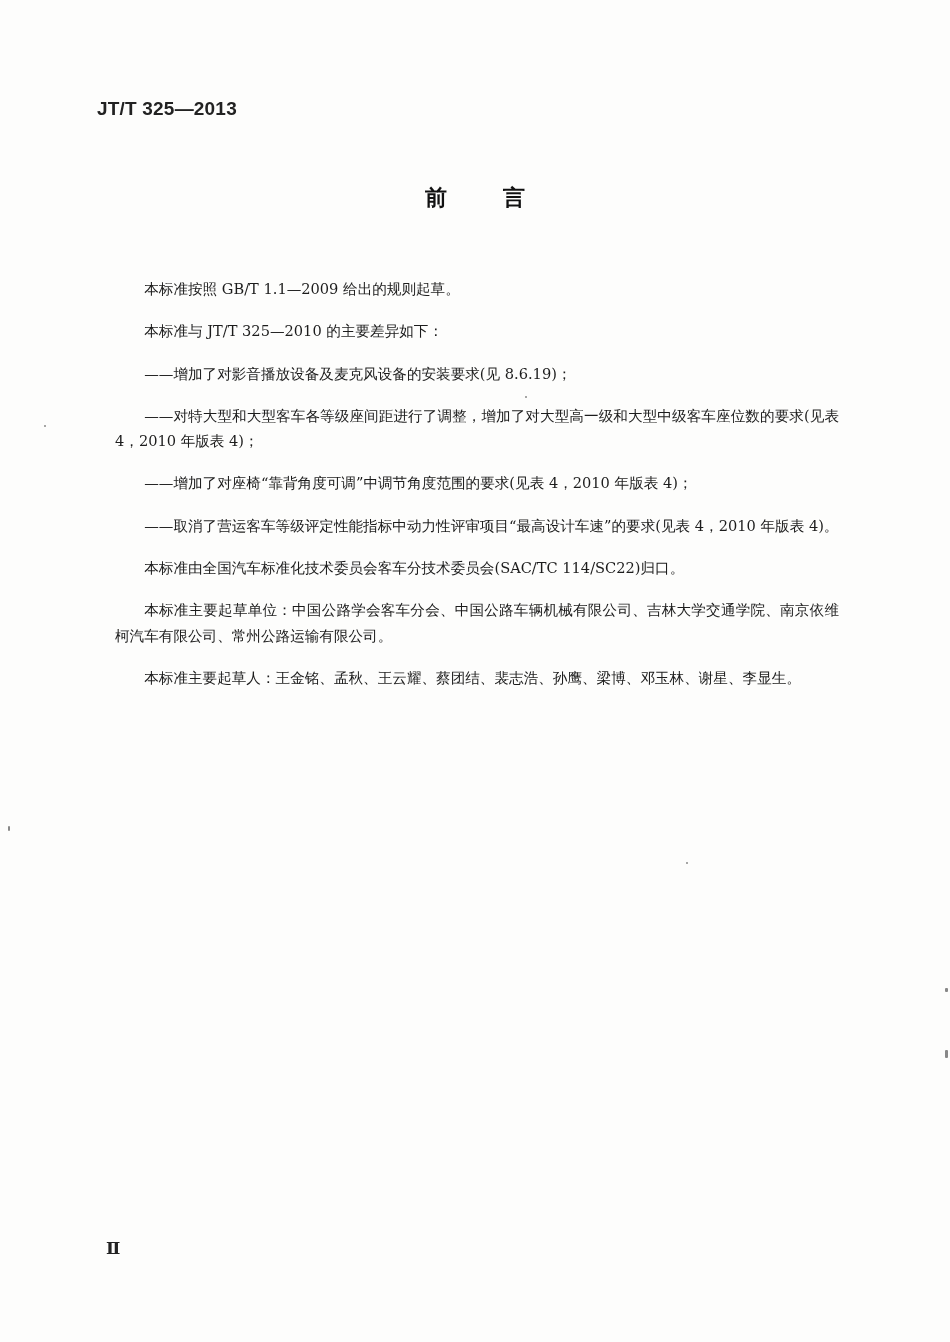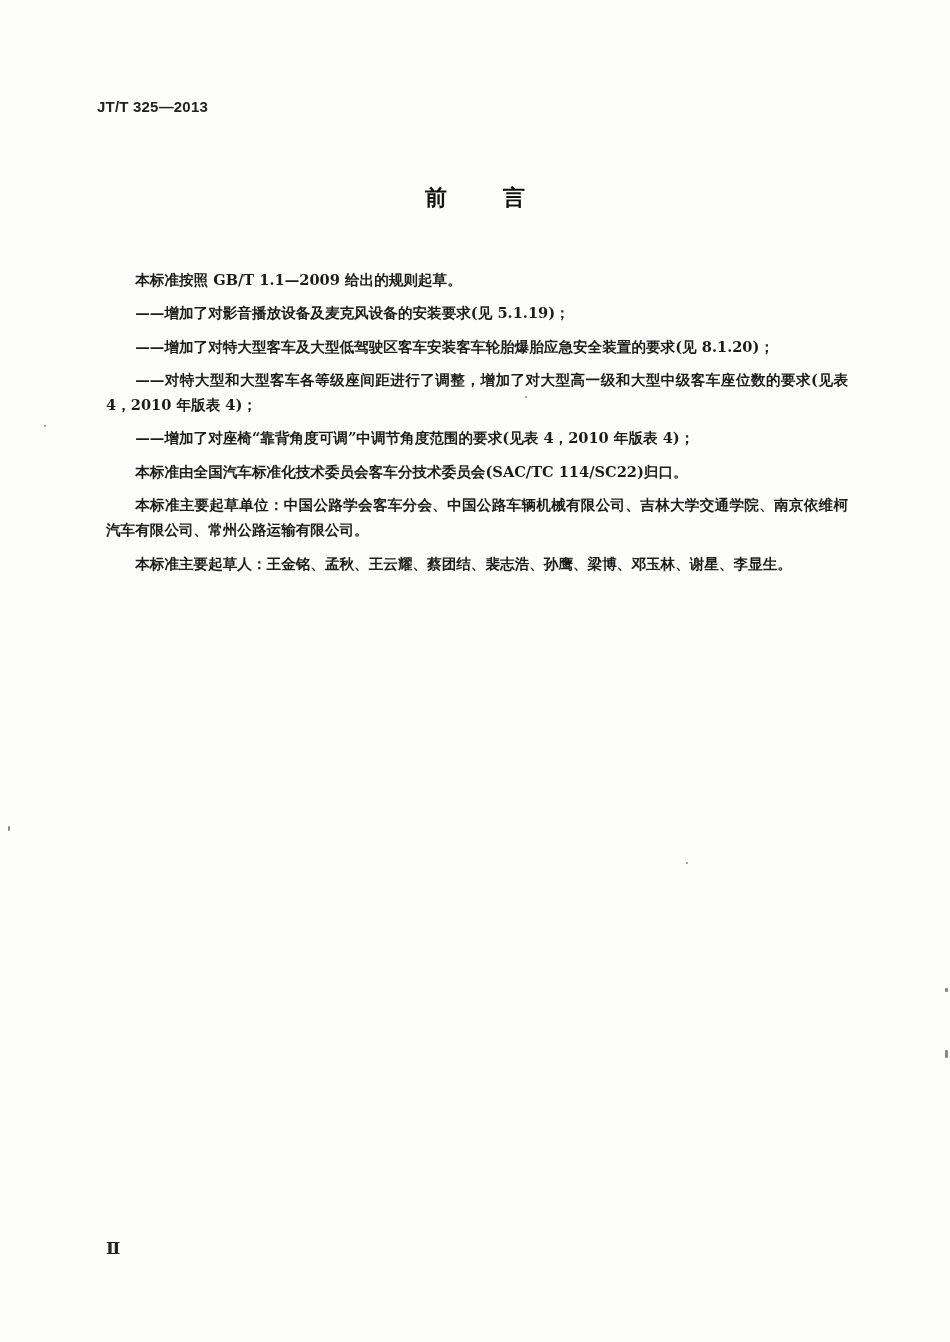--- a/index.html
+++ b/index.html
@@ -3,55 +3,56 @@
 <meta charset="utf-8">
 <style>
   html, body { margin: 0; padding: 0; }
   body {
     width: 950px; height: 1342px; background: #fdfdfc; position: relative; overflow: hidden;
     font-family: "DejaVu Serif", "Liberation Serif", serif; color: #1a1a1a;
   }
   .doc-code {
     position: absolute; left: 97px; top: 98px;
     font-family: "Liberation Sans", "DejaVu Sans", sans-serif;
-    font-weight: bold; font-size: 15px; letter-spacing: 0.2px; color: #222;
+    font-weight: bold; font-size: 19px; letter-spacing: 0.2px; color: #222;
   }
   .title {
     position: absolute; left: 0; width: 950px; top: 183px; text-align: center;
     font-family: "DejaVu Sans", sans-serif; font-weight: bold; font-size: 22px; color: #111;
     letter-spacing: 0;
   }
   .title span { display: inline-block; margin: 0 28px; }
   .body-text {
     position: absolute; left: 98px; top: 259px; width: 758px;
     font-size: 14.6px; line-height: 25.3px; color: #1c1c1c;
   }
-  .para { margin: 8px; text-indent: 2em; text-align: justify; font-weight: bold; }
+  .para { margin: 17px; text-indent: 2em; text-align: justify; }
   .para.item { text-indent: 2em; }
   .page-num {
     position: absolute; left: 106px; top: 1238px;
     font-family: "DejaVu Serif", serif; font-weight: bold; font-size: 17px; color: #222;
   }
   .speck { position: absolute; background: #888; border-radius: 1px; }
 </style>
 </head>
 <body>
 
 <div class="doc-code">JT/T 325—2013</div>
 
 <div class="title">
   <span>前</span><span>言</span>
 </div>
 
 <div class="body-text">
   <p class="para">本标准按照 GB/T 1.1—2009 给出的规则起草。</p>
-  <p class="para item">——增加了对影音播放设备及麦克风设备的安装要求(见 5.1.19)；</p>
-  <p class="para item">——增加了对特大型客车及大型低驾驶区客车安装客车轮胎爆胎应急安全装置的要求(见 8.1.20)；</p>
+  <p class="para">本标准与 JT/T 325—2010 的主要差异如下：</p>
+  <p class="para item">——增加了对影音播放设备及麦克风设备的安装要求(见 8.6.19)；</p>
   <p class="para item">——对特大型和大型客车各等级座间距进行了调整，增加了对大型高一级和大型中级客车座位数的要求(见表 4，2010 年版表 4)；</p>
   <p class="para item">——增加了对座椅“靠背角度可调”中调节角度范围的要求(见表 4，2010 年版表 4)；</p>
+  <p class="para item">——取消了营运客车等级评定性能指标中动力性评审项目“最高设计车速”的要求(见表 4，2010 年版表 4)。</p>
   <p class="para">本标准由全国汽车标准化技术委员会客车分技术委员会(SAC/TC 114/SC22)归口。</p>
   <p class="para">本标准主要起草单位：中国公路学会客车分会、中国公路车辆机械有限公司、吉林大学交通学院、南京依维柯汽车有限公司、常州公路运输有限公司。</p>
   <p class="para">本标准主要起草人：王金铭、孟秋、王云耀、蔡团结、裴志浩、孙鹰、梁博、邓玉林、谢星、李显生。</p>
 </div>
 
 <div class="page-num">Ⅱ</div>
 
 <div class="speck" style="left:44px;top:425px;width:2px;height:2px;"></div>
 <div class="speck" style="left:8px;top:826px;width:2px;height:5px;"></div>
 <div class="speck" style="left:525px;top:396px;width:2px;height:2px;"></div>

